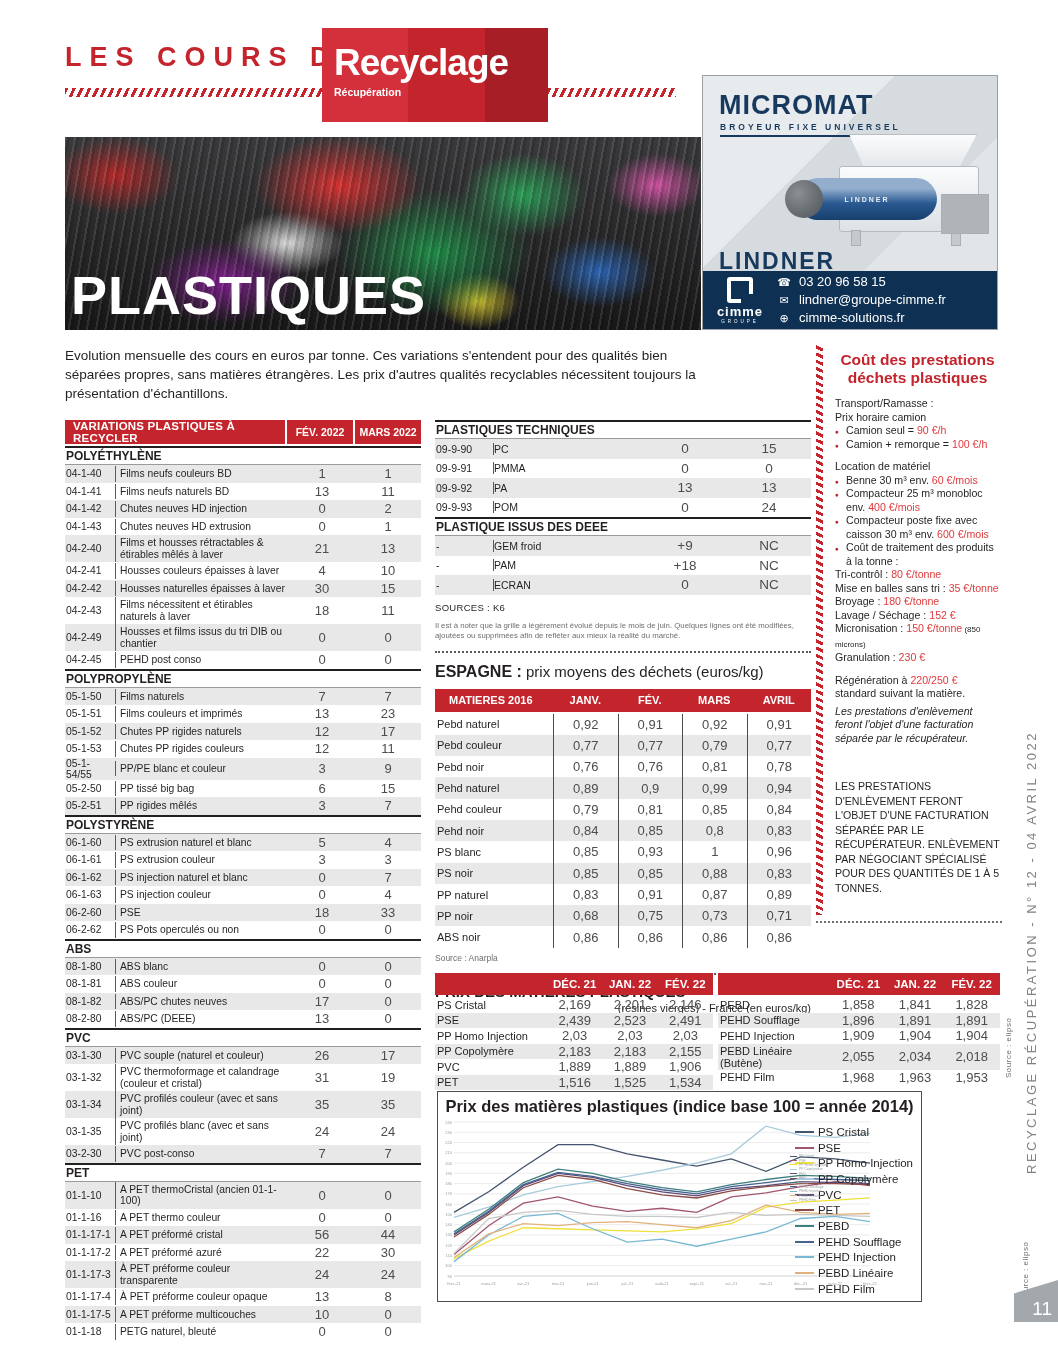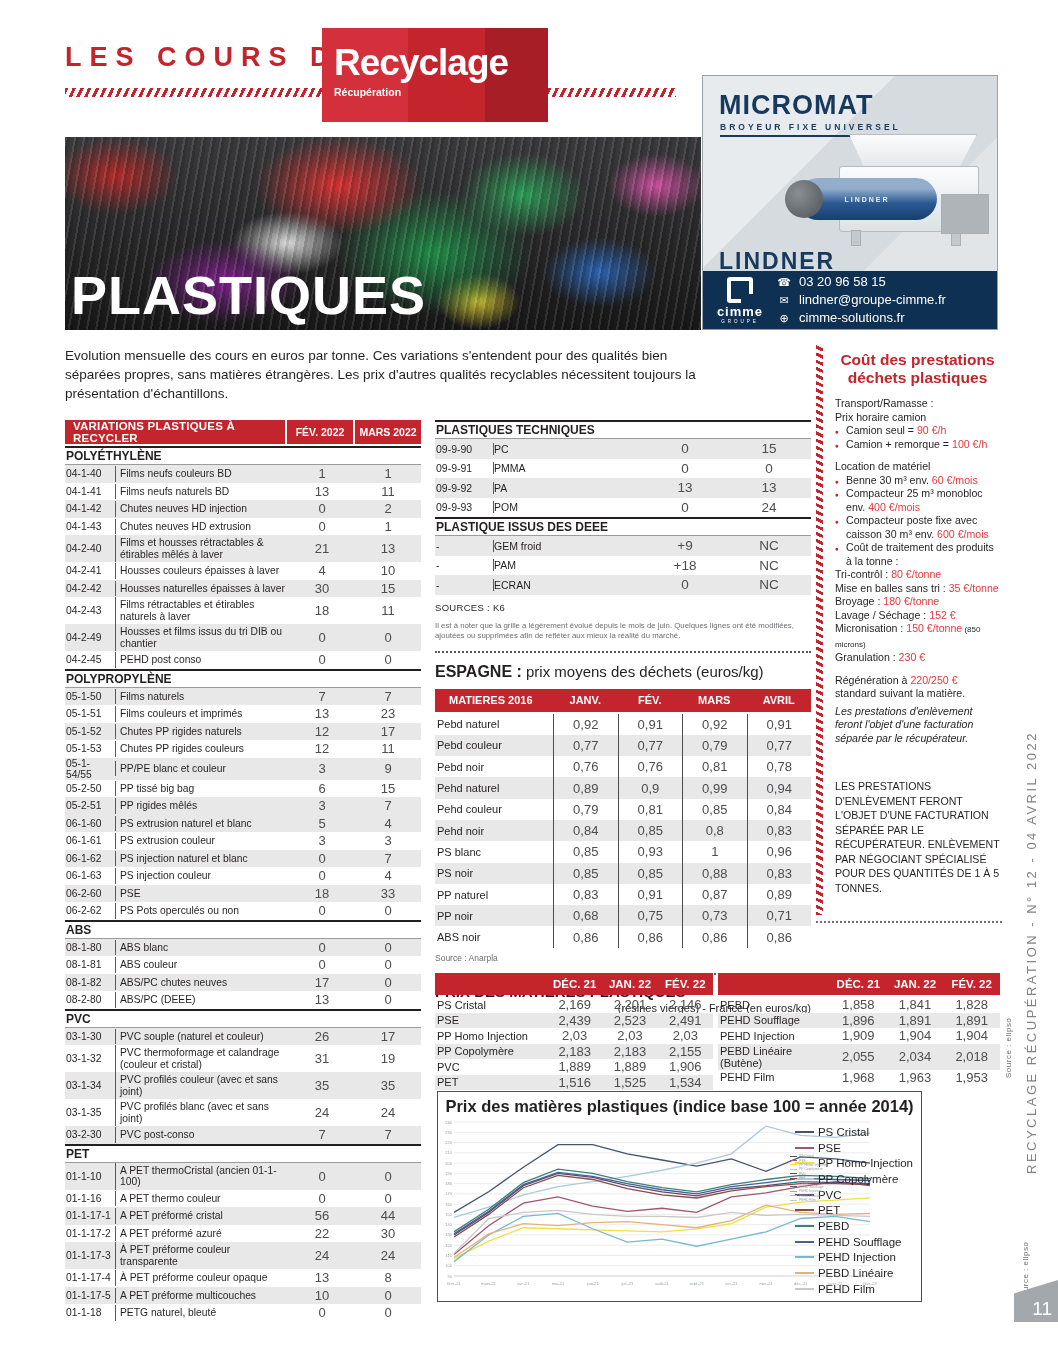--- a/index.html
+++ b/index.html
@@ -282,21 +282,21 @@
         <div class="val">10</div>
       </div>
       <div class="vrow alt">
         <div class="code">04-2-42</div>
         <div class="lbl">Housses naturelles épaisses à laver</div>
         <div class="val">30</div>
         <div class="val">15</div>
       </div>
       <div class="vrow">
         <div class="code">04-2-43</div>
-        <div class="lbl">Films rétractables et étirables naturels à laver</div>
+        <div class="lbl">Films nécessitent et étirables naturels à laver</div>
         <div class="val">18</div>
         <div class="val">11</div>
       </div>
       <div class="vrow alt">
         <div class="code">04-2-49</div>
         <div class="lbl">Housses et films issus du tri DIB ou chantier</div>
         <div class="val">0</div>
         <div class="val">0</div>
       </div>
       <div class="vrow">
@@ -341,20 +341,21 @@
         <div class="lbl">PP tissé big bag</div>
         <div class="val">6</div>
         <div class="val">15</div>
       </div>
       <div class="vrow alt">
         <div class="code">05-2-51</div>
         <div class="lbl">PP rigides mêlés</div>
         <div class="val">3</div>
         <div class="val">7</div>
       </div>
+      <div class="sec-row">POLYSTYRÈNE</div>
       <div class="vrow alt">
         <div class="code">06-1-60</div>
         <div class="lbl">PS extrusion naturel et blanc</div>
         <div class="val">5</div>
         <div class="val">4</div>
       </div>
       <div class="vrow">
         <div class="code">06-1-61</div>
         <div class="lbl">PS extrusion couleur</div>
         <div class="val">3</div>

